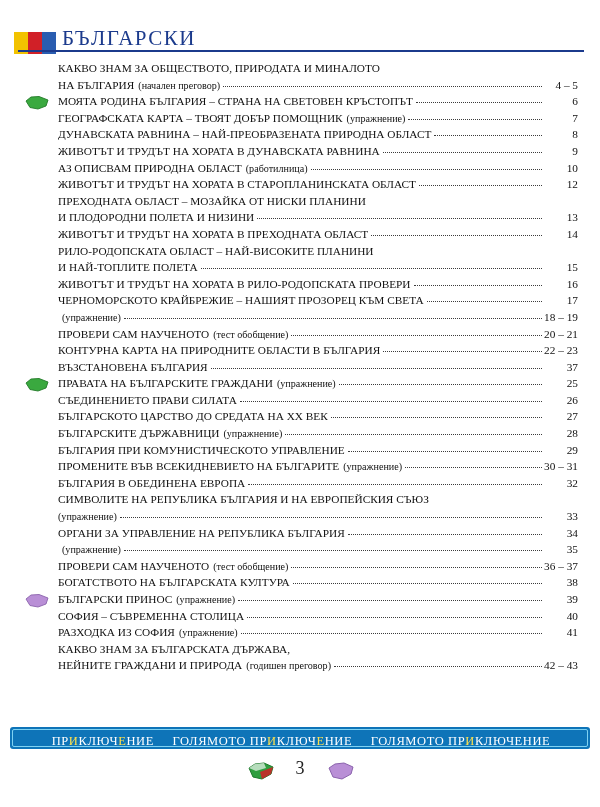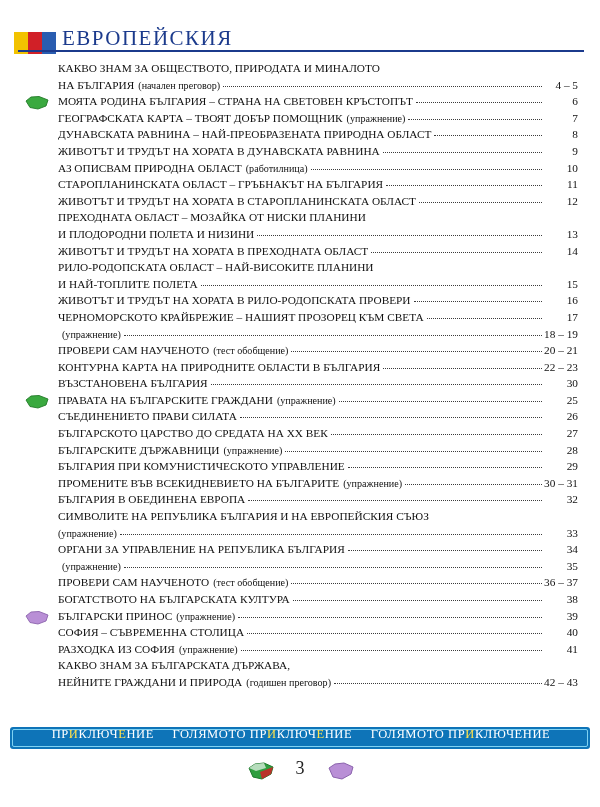--- a/index.html
+++ b/index.html
@@ -121,21 +121,21 @@
     overflow: hidden;
   }
   .footer-band .band-inner {
     position: absolute;
     inset: 2px;
     border: 1px solid #7fd2f2;
     border-radius: 2px;
   }
   .band-text {
     position: absolute;
-    top: 0;
+    top: 7px;
     left: 0;
     width: 582px;
     text-align: center;
     font-size: 12.5px;
     letter-spacing: 0.6px;
     color: #ffffff;
     font-family: "Liberation Serif", serif;
   }
   .band-text .accent { color: #ffe14d; }
 
@@ -166,21 +166,21 @@
 </style>
 </head>
 <body>
 
 <div class="header">
   <div class="flag-blocks">
     <span class="fb-yellow"></span>
     <span class="fb-red"></span>
     <span class="fb-blue"></span>
   </div>
-  <div class="header-title">ЕВРОПЕЙСКИЯ</div>
+  <div class="header-title">БЪЛГАРСКИ</div>
   <div class="header-rule"></div>
 </div>
 
 <div class="toc" id="toc-container">
     <div class="toc-row nodots">
       <span class="txt">КАКВО ЗНАМ ЗА ОБЩЕСТВОТО, ПРИРОДАТА И МИНАЛОТО</span>
       <span class="dots"></span>
       <span class="pg"></span>
     </div>
     <div class="toc-row">
@@ -215,25 +215,20 @@
       <span class="dots"></span>
       <span class="pg">9</span>
     </div>
     <div class="toc-row">
       <span class="txt">АЗ ОПИСВАМ ПРИРОДНА ОБЛАСТ</span>
       <span class="sub" style="margin-left: 4px; text-align: right;">(работилница)</span>
       <span class="dots"></span>
       <span class="pg">10</span>
     </div>
     <div class="toc-row">
-      <span class="txt">СТАРОПЛАНИНСКАТА ОБЛАСТ – ГРЪБНАКЪТ НА БЪЛГАРИЯ</span>
-      <span class="dots"></span>
-      <span class="pg">11</span>
-    </div>
-    <div class="toc-row">
       <span class="txt">ЖИВОТЪТ И ТРУДЪТ НА ХОРАТА В СТАРОПЛАНИНСКАТА ОБЛАСТ</span>
       <span class="dots"></span>
       <span class="pg">12</span>
     </div>
     <div class="toc-row nodots">
       <span class="txt">ПРЕХОДНАТА ОБЛАСТ – МОЗАЙКА ОТ НИСКИ ПЛАНИНИ</span>
       <span class="dots"></span>
       <span class="pg"></span>
     </div>
     <div class="toc-row">
@@ -278,21 +273,21 @@
       <span class="pg">20 – 21</span>
     </div>
     <div class="toc-row">
       <span class="txt">КОНТУРНА КАРТА НА ПРИРОДНИТЕ ОБЛАСТИ В БЪЛГАРИЯ</span>
       <span class="dots"></span>
       <span class="pg">22 – 23</span>
     </div>
     <div class="toc-row">
       <span class="txt">ВЪЗСТАНОВЕНА БЪЛГАРИЯ</span>
       <span class="dots"></span>
-      <span class="pg">30</span>
+      <span class="pg">37</span>
     </div>
     <div class="toc-row">
       <div class="marker">
         <svg width="26" height="15" viewBox="0 0 26 15">
           <path d="M2 6 L7 2 L15 1.5 L24 5 L22 11 L14 14 L6 12.5 Z" fill="#3aa93f" stroke="#237a28" stroke-width="0.9"></path>
         </svg>
       </div>
       <span class="txt">ПРАВАТА НА БЪЛГАРСКИТЕ ГРАЖДАНИ</span>
       <span class="sub" style="margin-left: 4px;">(упражнение)</span>
       <span class="dots"></span>

